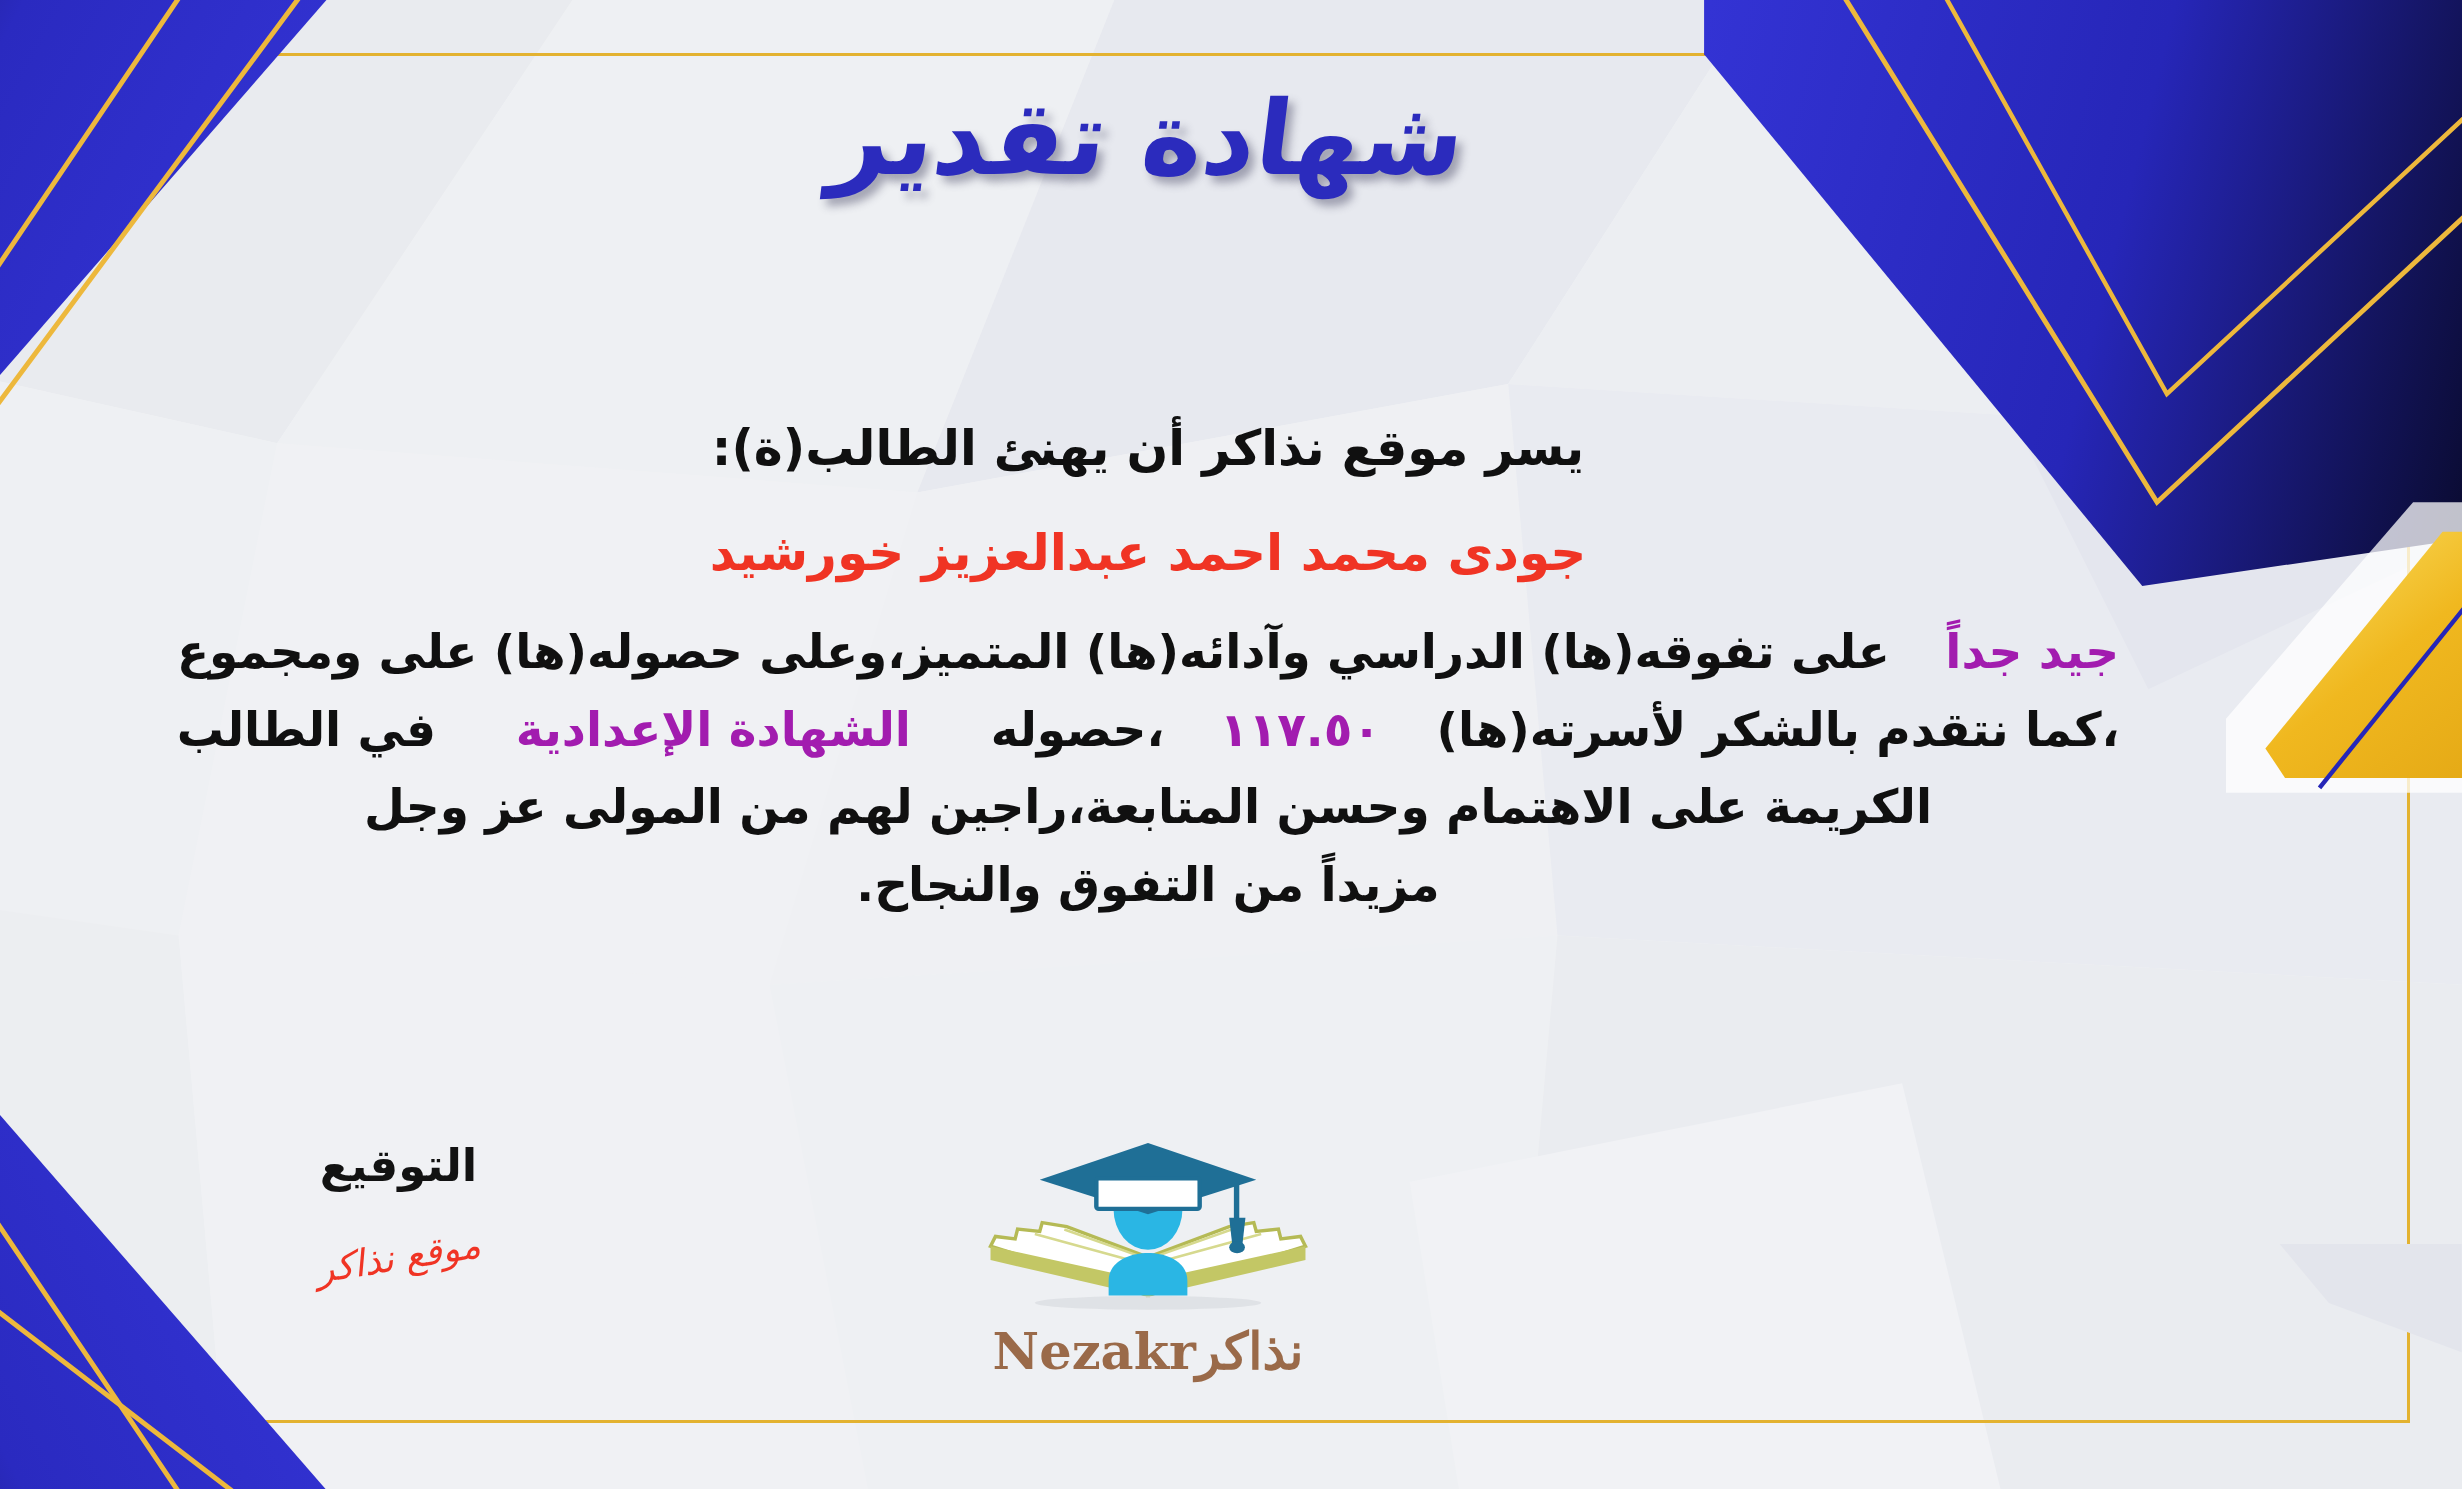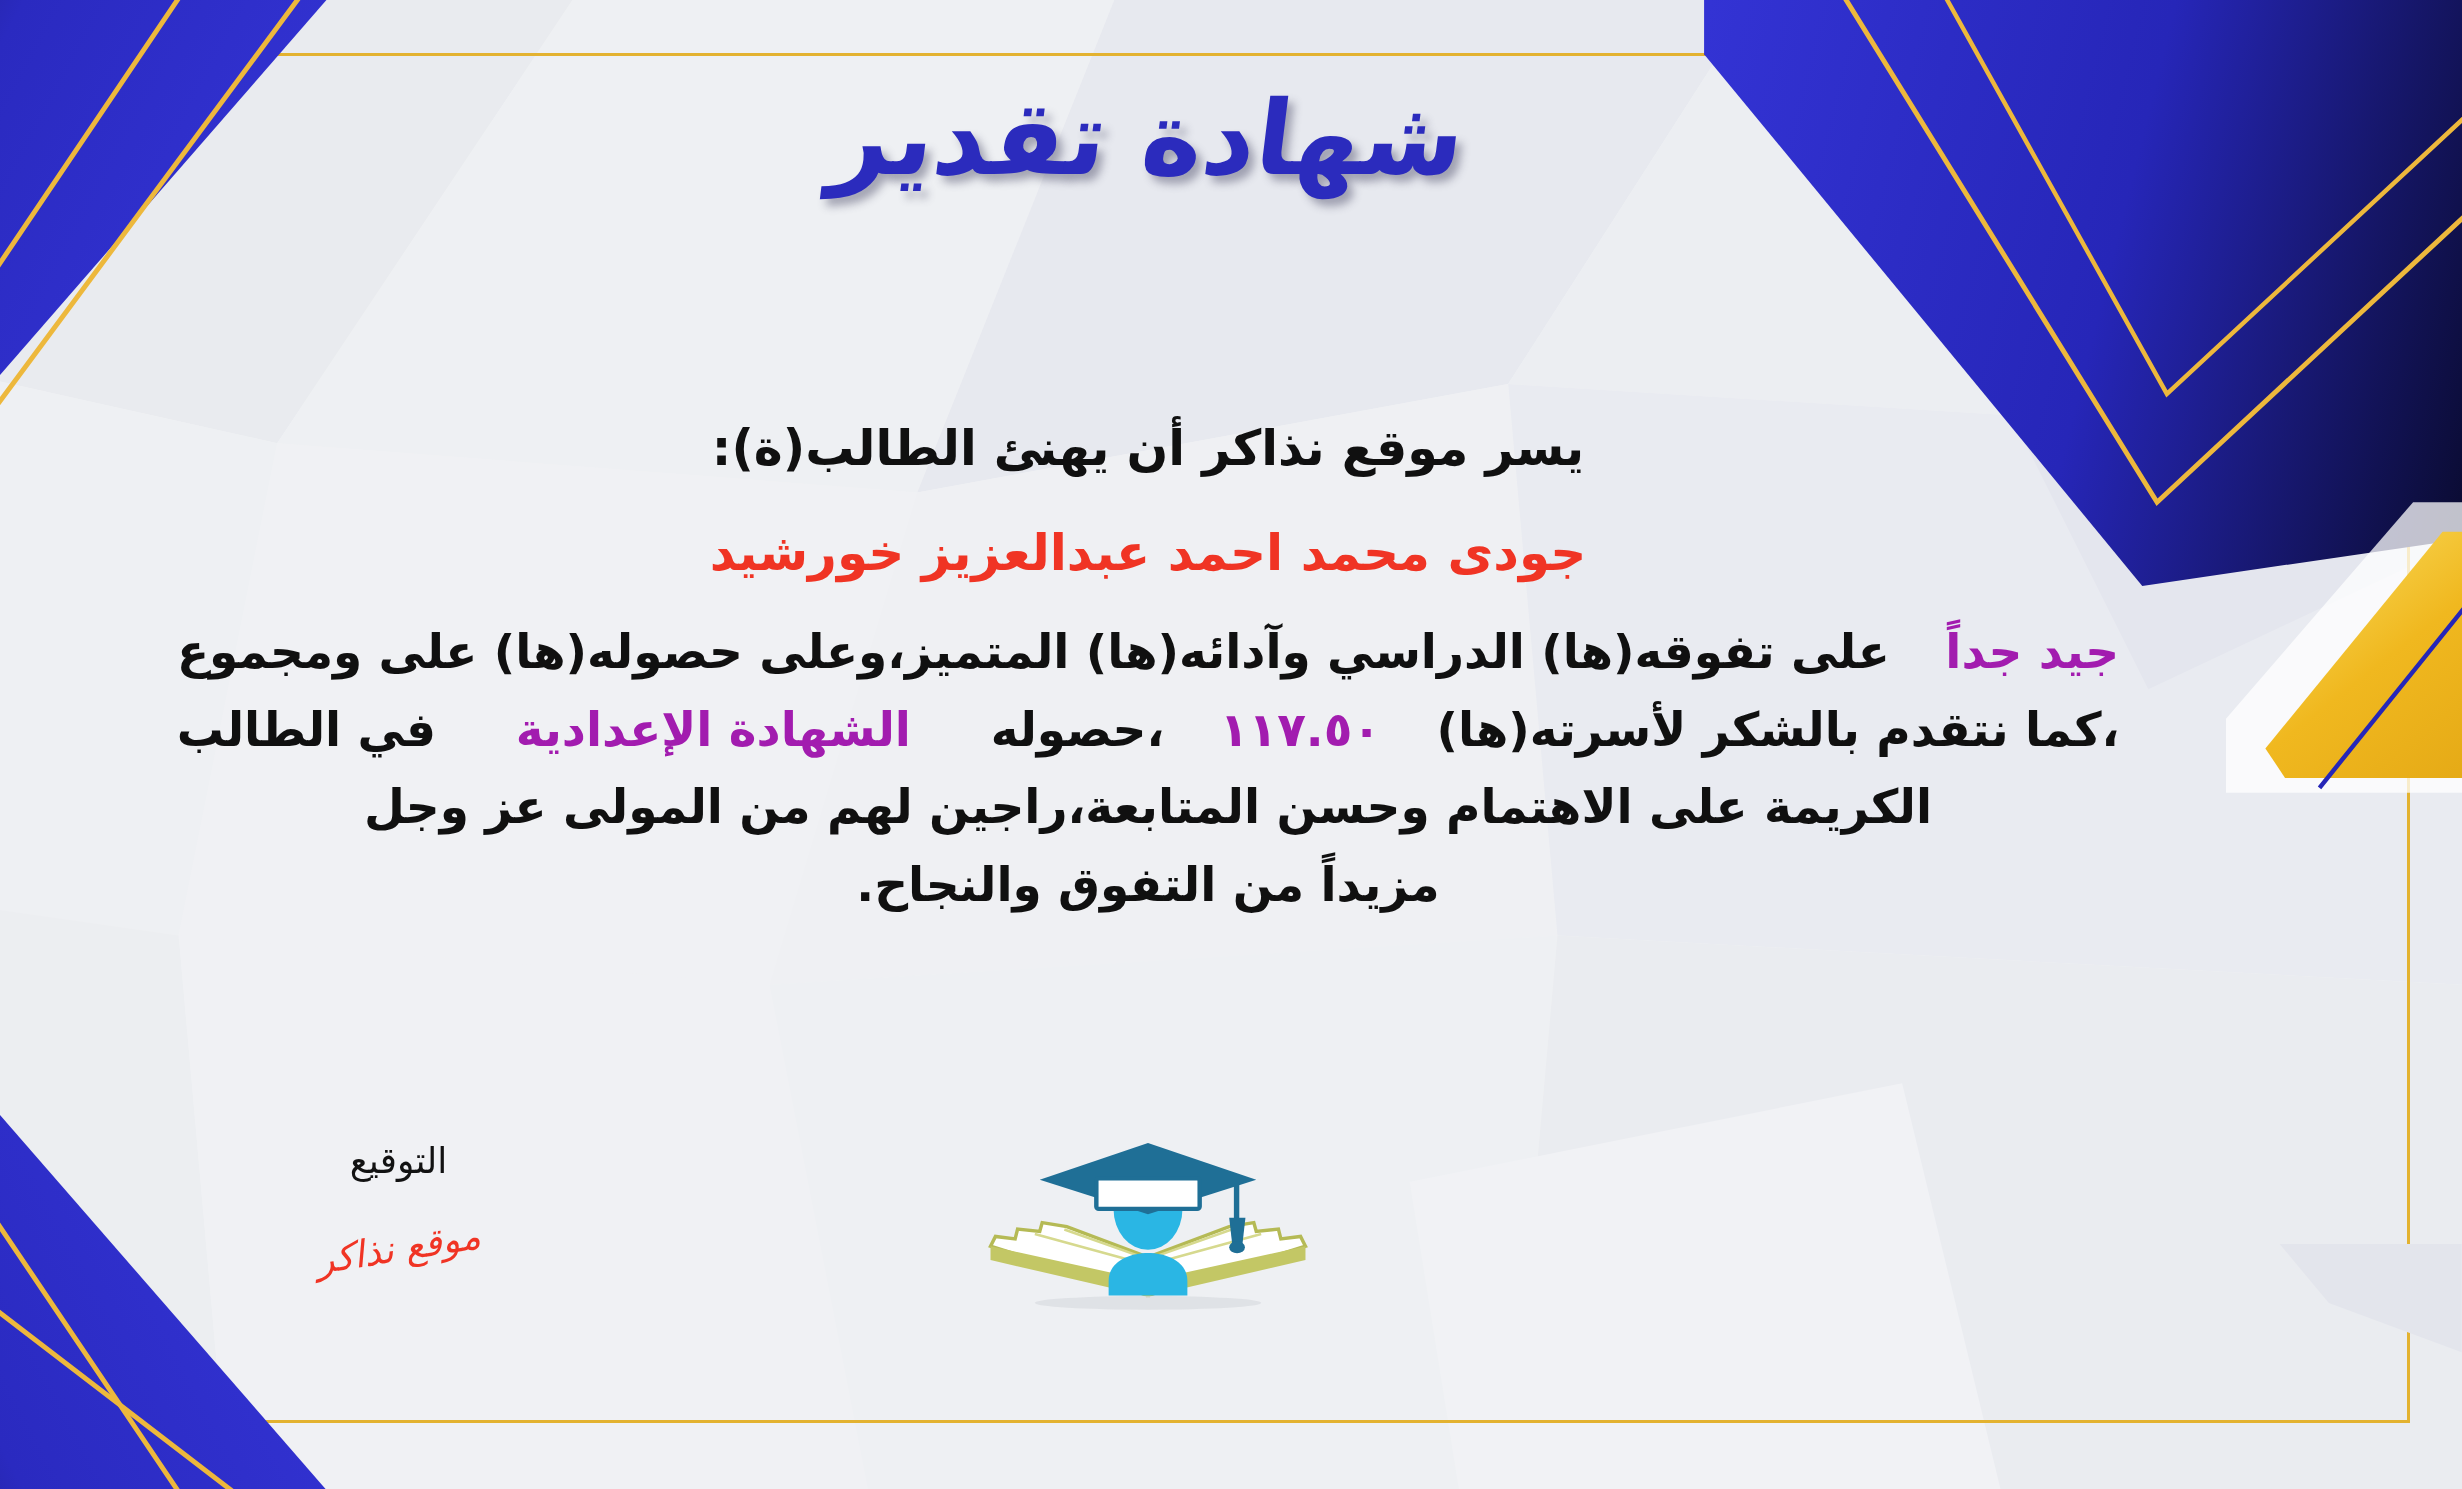--- a/index.html
+++ b/index.html
@@ -100,22 +100,22 @@
 
   
   .signature-area {
     position: absolute;
     top: 1143px;
     right: 1911px;
     width: 305px;
     text-align: center;
   }
   .signature-label {
-    font-size: 36px;
-    font-weight: normal;
+    font-size: 45px;
+    font-weight: bold;
     color: #121212;
     line-height: 1;
   }
   .signature-mark {
     margin-top: 48px;
     font-size: 37px;
     color: #f03424;
     font-family: "DejaVu Serif", "Liberation Serif", serif;
     font-style: italic;
     transform: rotate(-9deg);
@@ -271,17 +271,18 @@
 
         <path d="M300 300 C300 225 460 225 460 300 L460 330 L300 330 Z" fill="#2ab6e4"></path>
         <ellipse cx="380" cy="155" rx="70" ry="82" fill="#2ab6e4"></ellipse>
 
         <polygon points="380 20 600 95 380 165 160 95" fill="#1f6f96"></polygon>
         <rect x="275" y="92" width="210" height="62" rx="5" fill="#ffffff" stroke="#1f6f96" stroke-width="9"></rect>
         <path d="M560 103 L560 175" stroke="#1f6f96" stroke-width="11" fill="none"></path>
         <polygon points="545 172 578 172 572 225 551 225" fill="#1f6f96"></polygon>
         <ellipse cx="561" cy="232" rx="16" ry="12" fill="#1f6f96"></ellipse>
       </svg>
+      <div class="logo-text">نذاكرNezakr</div>
     </div>
 
   </div>
 </div>
 
 
 </body></html>

